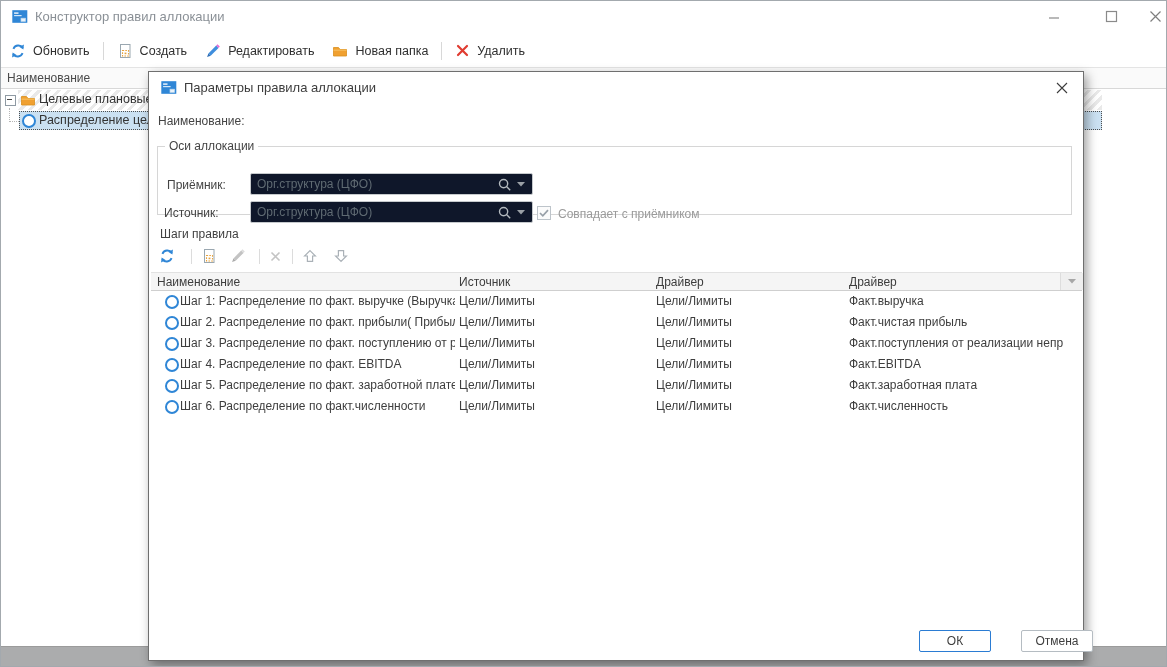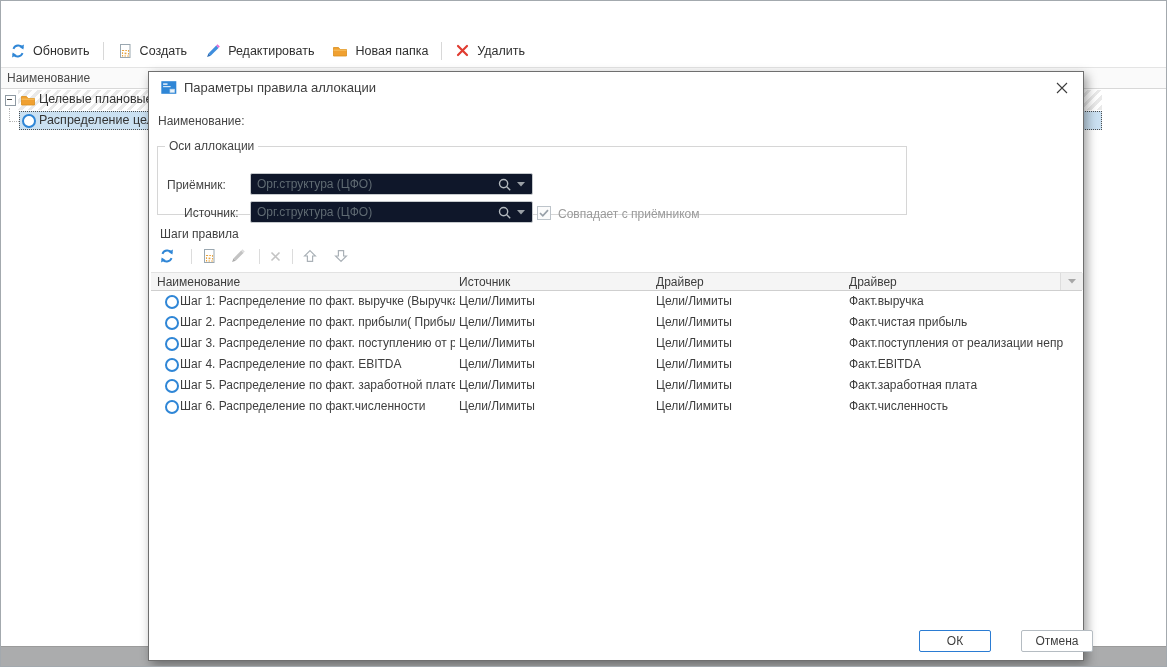--- a/index.html
+++ b/index.html
@@ -36,21 +36,21 @@
   .dialog{position:absolute;left:147px;top:70px;width:936px;height:590px;background:#fff;border:1px solid #6f6f6f;box-shadow:3px 4px 10px rgba(0,0,0,0.38);box-sizing:border-box;z-index:10;}
   .dlg-title{position:absolute;left:0;top:0;width:100%;height:30px;}
   .dlg-icon{position:absolute;left:11px;top:8px;width:17px;height:15px;}
   .dlg-title-text{position:absolute;left:35px;top:8px;font-size:13px;color:#3d3d3d;white-space:nowrap;}
   .dlg-close{position:absolute;right:8px;top:4px;width:26px;height:24px;display:flex;align-items:center;justify-content:center;cursor:default;}
 
   .fld-label{position:absolute;font-size:12px;color:#444;white-space:nowrap;}
   .name-input{position:absolute;left:99px;top:38px;width:823px;height:20px;border:1px solid #2b7cd3;background:#fff;box-sizing:border-box;display:flex;align-items:center;padding-left:2px;}
   .name-sel{background:#0f7cd4;color:#fff;font-size:12px;padding:1px 2px;white-space:nowrap;}
 
-  fieldset.axes{position:absolute;left:8px;top:67px;width:750px;height:76px;border:1px solid #d6d6d6;margin:0;padding:0;box-sizing:border-box;}
+  fieldset.axes{position:absolute;left:8px;top:67px;width:915px;height:76px;border:1px solid #d6d6d6;margin:0;padding:0;box-sizing:border-box;}
   fieldset.axes legend{font-size:12px;color:#444;margin-left:7px;padding:0 4px;}
   .combo{position:absolute;left:92px;width:283px;height:22px;border:1px solid #c6cacd;border-radius:2px;background:#0f172a;box-sizing:border-box;display:flex;align-items:center;}
   .combo .val{flex:1;font-size:12px;color:#5f6a72;padding-left:6px;white-space:nowrap;overflow:hidden;}
   .combo .icons{display:flex;align-items:center;gap:6px;padding-right:7px;}
   .chk{position:absolute;left:379px;top:53px;width:14px;height:14px;border:1px solid #bdc4ca;background:#fbfbfb;box-sizing:border-box;}
   .chk svg{position:absolute;left:0;top:0;}
   .chk-label{position:absolute;left:400px;top:54px;font-size:12px;color:#9a9a9a;white-space:nowrap;}
 
   .steps-label{position:absolute;left:11px;top:155px;font-size:12px;color:#404040;}
   .steps-toolbar{position:absolute;left:0;top:172px;width:100%;height:26px;}
@@ -111,20 +111,41 @@
       <line x1="8.8" y1="8.8" x2="12.2" y2="12.2" stroke="#b3b9be" stroke-width="1.4"></line>
     </g>
     <g id="ico-arrow-up">
       <path d="M7 1.6 L12.4 7 H9.6 V12.4 H4.4 V7 H1.6 Z" fill="none" stroke="#aab1b7" stroke-width="1.2"></path>
     </g>
   </defs>
 </svg>
 
 <div class="app">
 
+  <div class="titlebar">
+    <svg class="app-icon" viewBox="0 0 16 15">
+        <use href="#ico-form"></use>
+      </svg>
+    <span class="title-text">Конструктор правил аллокации</span>
+    <div class="win-btn win-min">
+      <svg width="12" height="12">
+          <line x1="1" y1="8" x2="11" y2="8" stroke="#8a8a8a" stroke-width="1.2"></line>
+        </svg>
+    </div>
+    <div class="win-btn win-max">
+      <svg width="13" height="13">
+          <rect x="1.5" y="1.5" width="10" height="10" fill="none" stroke="#8a8a8a" stroke-width="1.2"></rect>
+        </svg>
+    </div>
+    <div class="win-btn win-close">
+      <svg width="13" height="13">
+          <path d="M1.5 1.5 L11.5 11.5 M11.5 1.5 L1.5 11.5" stroke="#7e7e7e" stroke-width="1.2"></path>
+        </svg>
+    </div>
+  </div>
 
   <div class="toolbar">
     <div class="tb-item">
       <svg width="16" height="16" viewBox="0 0 16 16">
           <use href="#ico-refresh"></use>
         </svg>
       <span>Обновить</span>
     </div>
     <div class="tb-sep"></div>
     <div class="tb-item">
@@ -197,21 +218,21 @@
         <span class="val">Орг.структура (ЦФО)</span>
         <span class="icons">
           <svg width="13" height="13">
               <use href="#ico-search"></use>
             </svg>
           <svg width="8" height="5">
               <polygon points="0,0 8,0 4,4.6" fill="#9aa0a6"></polygon>
             </svg>
         </span>
       </div>
-      <span class="fld-label" style="left:26px;top:53px">Источник:</span>
+      <span class="fld-label" style="left:6px;top:53px">Источник:</span>
       <div class="combo" style="top:48px">
         <span class="val">Орг.структура (ЦФО)</span>
         <span class="icons">
           <svg width="13" height="13">
               <use href="#ico-search"></use>
             </svg>
           <svg width="8" height="5">
               <polygon points="0,0 8,0 4,4.6" fill="#9aa0a6"></polygon>
             </svg>
         </span>

